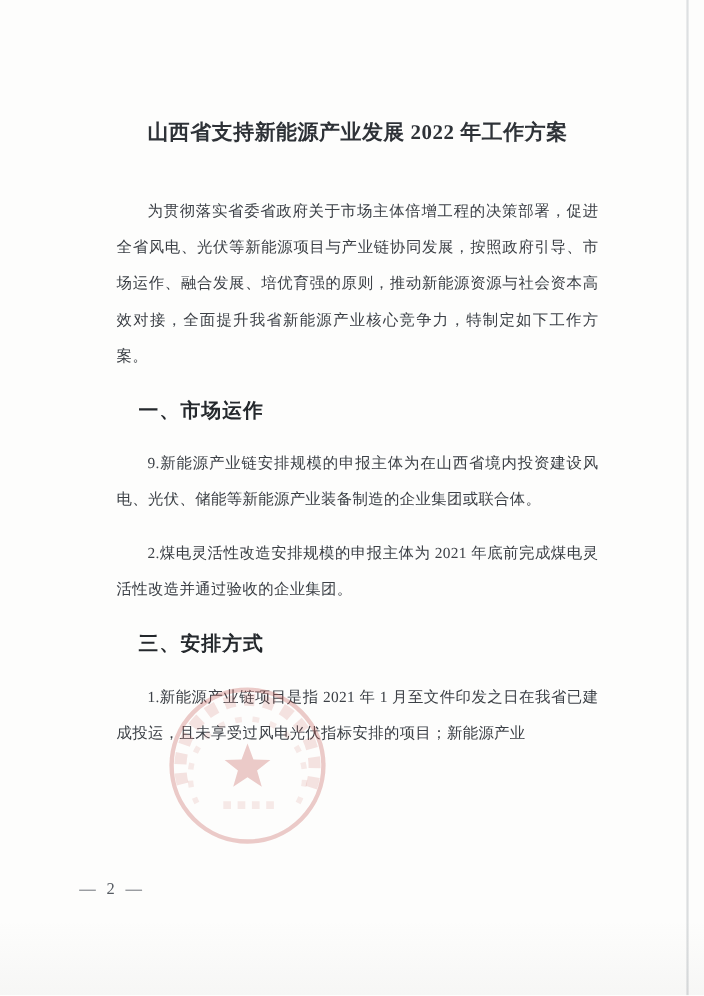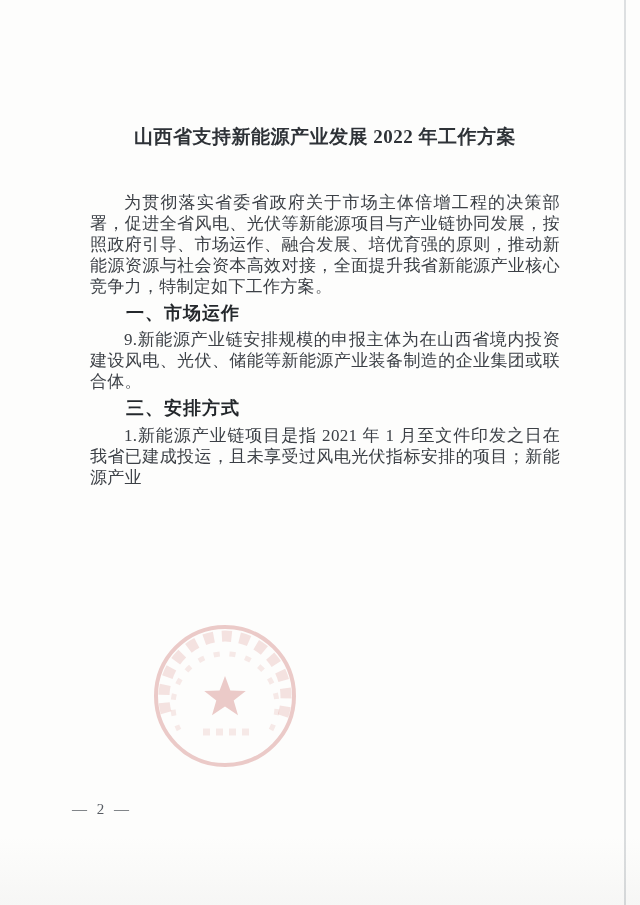--- a/index.html
+++ b/index.html
@@ -30,36 +30,36 @@
     top: 0;
     left: 624px;
     width: 2px;
     height: 905px;
     background: linear-gradient(to bottom, #ccd0d3, #c7cbce);
     opacity: 0.65;
   }
   .text-col {
     position: absolute;
     left: 90px;
-    top: 122px;
+    top: 106px;
     width: 470px;
   }
   .doc-title {
     margin: 0 0 40px 0;
     font-size: 19px;
     line-height: 30px;
     font-weight: bold;
     text-align: center;
     color: #2e3237;
     letter-spacing: 0.5px;
   }
   .doc-para {
-    margin: 0;
-    font-size: 17px;
-    line-height: 21px;
+    margin: 16px;
+    font-size: 14px;
+    line-height: 33px;
     text-align: justify;
     text-indent: 2em;
     letter-spacing: 0.3px;
     word-break: break-all;
   }
   .doc-heading {
     margin: 0;
     font-size: 18px;
     line-height: 32.4px;
     font-weight: bold;
@@ -91,20 +91,21 @@
 <body>
 
 <div class="page">
 
   <div class="text-col">
     <h1 class="doc-title">山西省支持新能源产业发展 2022 年工作方案</h1>
     <div>
         <p class="doc-para">为贯彻落实省委省政府关于市场主体倍增工程的决策部署，促进全省风电、光伏等新能源项目与产业链协同发展，按照政府引导、市场运作、融合发展、培优育强的原则，推动新能源资源与社会资本高效对接，全面提升我省新能源产业核心竞争力，特制定如下工作方案。</p>
         <p class="doc-heading">一、市场运作</p>
         <p class="doc-para">9.新能源产业链安排规模的申报主体为在山西省境内投资建设风电、光伏、储能等新能源产业装备制造的企业集团或联合体。</p>
+        <p class="doc-para">2.煤电灵活性改造安排规模的申报主体为 2021 年底前完成煤电灵活性改造并通过验收的企业集团。</p>
         <p class="doc-heading">三、安排方式</p>
         <p class="doc-para">1.新能源产业链项目是指 2021 年 1 月至文件印发之日在我省已建成投运，且未享受过风电光伏指标安排的项目；新能源产业</p>
       </div>
   </div>
 
   <svg class="seal" viewBox="0 0 152 152" xmlns="http://www.w3.org/2000/svg">
     <g transform="scale(-1,1) translate(-152,0)" stroke="#c4574f" fill="none">
       <circle cx="76" cy="76" r="69" stroke-width="4" opacity="0.30"></circle>
 
       <path d="M 18,96 A 61 61 0 1 1 134,96" stroke-width="11" opacity="0.16" stroke-dasharray="10 8" stroke-linecap="butt"></path>

